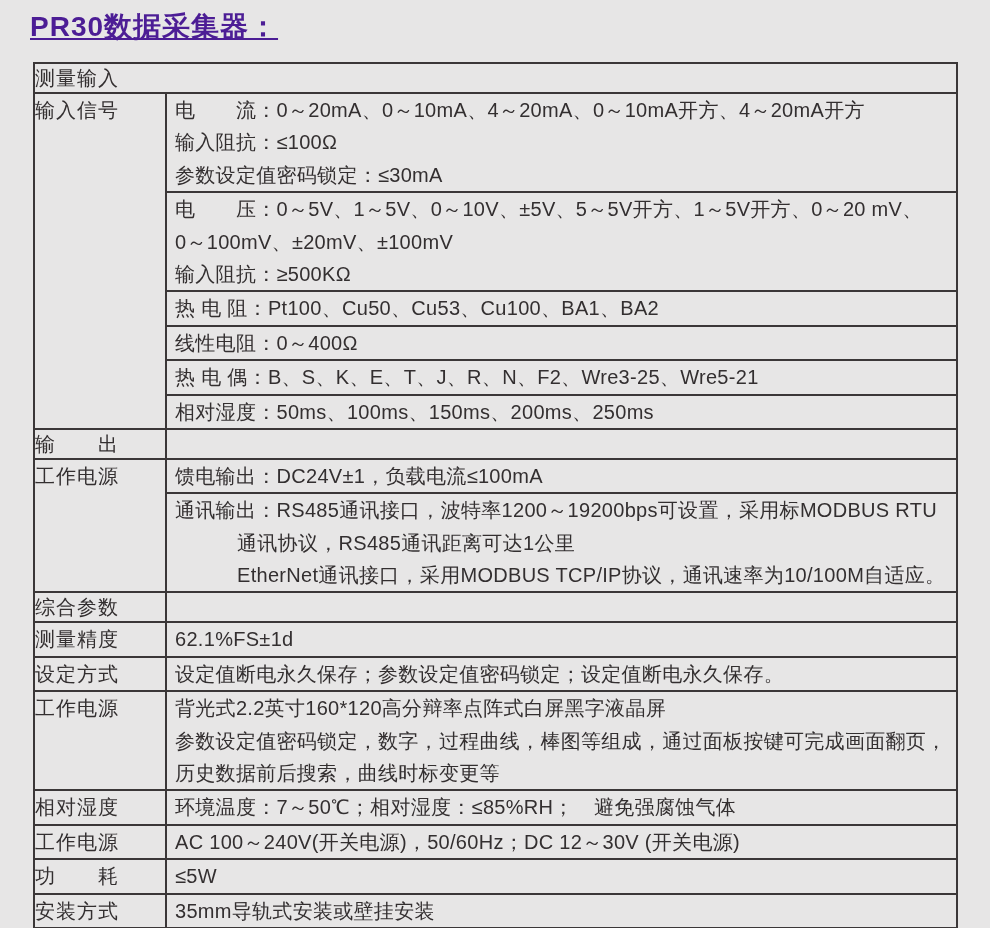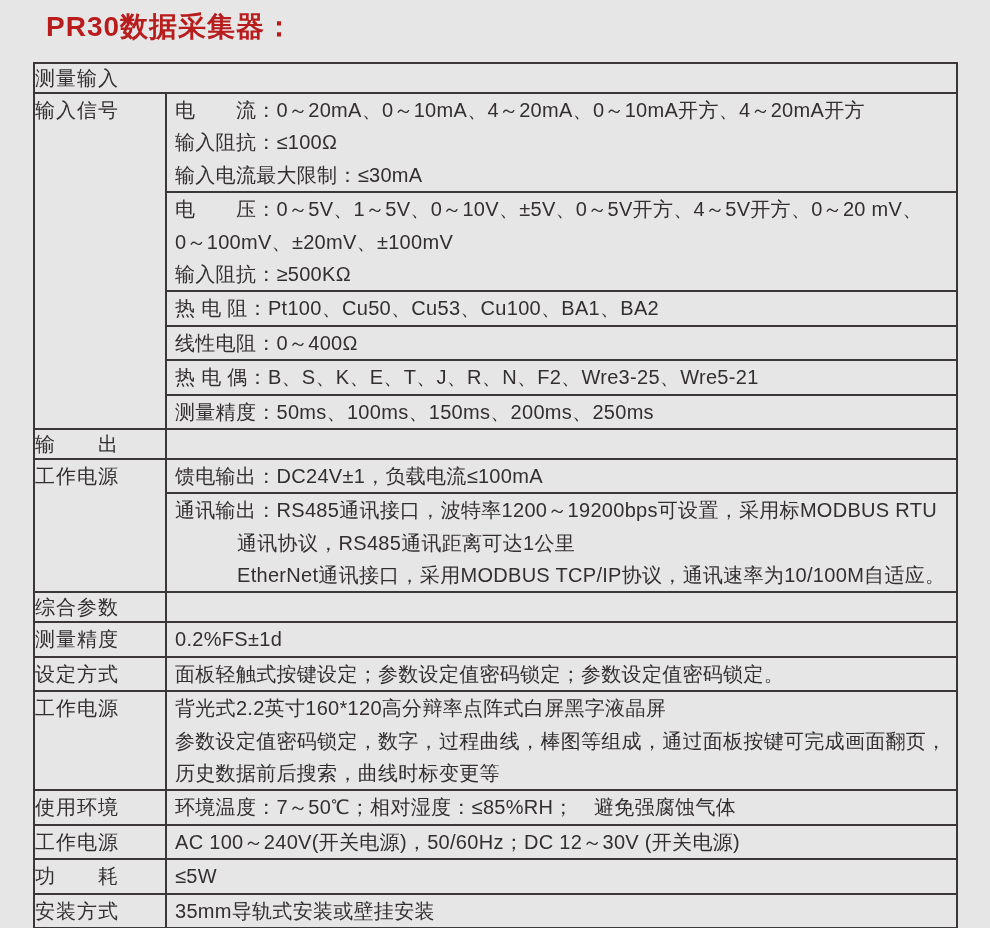--- a/index.html
+++ b/index.html
@@ -13,27 +13,28 @@
     color: #332f30;
     -webkit-font-smoothing: antialiased;
   }
   .page {
     position: relative;
     width: 990px;
     height: 928px;
   }
   .title {
     position: absolute;
-    left: 46px;
+    left: 30px;
     top: 8px;
     font-size: 28px;
     font-weight: bold;
-    color: #b91c1c;
+    color: #4c1d95;
     letter-spacing: 1px;
     white-space: nowrap;
+    text-decoration: underline;
   }
   table.spec {
     position: absolute;
     left: 33px;
     top: 62px;
     width: 923px;
     border-collapse: collapse;
     table-layout: fixed;
     background: #e7e6e6;
   }
@@ -91,26 +92,26 @@
     <tbody>
         <tr class="section">
       <td class="label" colspan="2">测量输入</td>
     </tr>
 
     <tr>
       <td class="label" rowspan="6">输入信号</td>
       <td class="content">
         <div class="line">电　　流：0～20mA、0～10mA、4～20mA、0～10mA开方、4～20mA开方</div>
         <div class="line">输入阻抗：≤100Ω</div>
-        <div class="line">输入电流最大限制：≤30mA</div>
-      </td>
-    </tr>
-    <tr>
-      <td class="content">
-        <div class="line">电　　压：0～5V、1～5V、0～10V、±5V、0～5V开方、4～5V开方、0～20 mV、</div>
+        <div class="line">参数设定值密码锁定：≤30mA</div>
+      </td>
+    </tr>
+    <tr>
+      <td class="content">
+        <div class="line">电　　压：0～5V、1～5V、0～10V、±5V、5～5V开方、1～5V开方、0～20 mV、</div>
         <div class="line">0～100mV、±20mV、±100mV</div>
         <div class="line">输入阻抗：≥500KΩ</div>
       </td>
     </tr>
     <tr>
       <td class="content single">
         <div class="line">热 电 阻：Pt100、Cu50、Cu53、Cu100、BA1、BA2</div>
       </td>
     </tr>
     <tr>
@@ -118,21 +119,21 @@
         <div class="line">线性电阻：0～400Ω</div>
       </td>
     </tr>
     <tr>
       <td class="content single">
         <div class="line">热 电 偶：B、S、K、E、T、J、R、N、F2、Wre3-25、Wre5-21</div>
       </td>
     </tr>
     <tr>
       <td class="content single">
-        <div class="line">测量精度：50ms、100ms、150ms、200ms、250ms</div>
+        <div class="line">相对湿度：50ms、100ms、150ms、200ms、250ms</div>
       </td>
     </tr>
 
     <tr class="section">
       <td class="label">输　　出</td>
       <td class="empty"></td>
     </tr>
 
     <tr>
       <td class="label" rowspan="2">工作电源</td>
@@ -149,42 +150,42 @@
     </tr>
 
     <tr class="section">
       <td class="label">综合参数</td>
       <td class="empty"></td>
     </tr>
 
     <tr>
       <td class="label">测量精度</td>
       <td class="content single">
-        <div class="line">0.2%FS±1d</div>
+        <div class="line">62.1%FS±1d</div>
       </td>
     </tr>
 
     <tr>
       <td class="label">设定方式</td>
       <td class="content single">
-        <div class="line">面板轻触式按键设定；参数设定值密码锁定；参数设定值密码锁定。</div>
+        <div class="line">设定值断电永久保存；参数设定值密码锁定；设定值断电永久保存。</div>
       </td>
     </tr>
 
     <tr>
       <td class="label">工作电源</td>
       <td class="content">
         <div class="line">背光式2.2英寸160*120高分辩率点阵式白屏黑字液晶屏</div>
         <div class="line">参数设定值密码锁定，数字，过程曲线，棒图等组成，通过面板按键可完成画面翻页，</div>
         <div class="line">历史数据前后搜索，曲线时标变更等</div>
       </td>
     </tr>
 
     <tr>
-      <td class="label">使用环境</td>
+      <td class="label">相对湿度</td>
       <td class="content single">
         <div class="line">环境温度：7～50℃；相对湿度：≤85%RH；　避免强腐蚀气体</div>
       </td>
     </tr>
 
     <tr>
       <td class="label">工作电源</td>
       <td class="content single">
         <div class="line">AC 100～240V(开关电源)，50/60Hz；DC 12～30V (开关电源)</div>
       </td>

